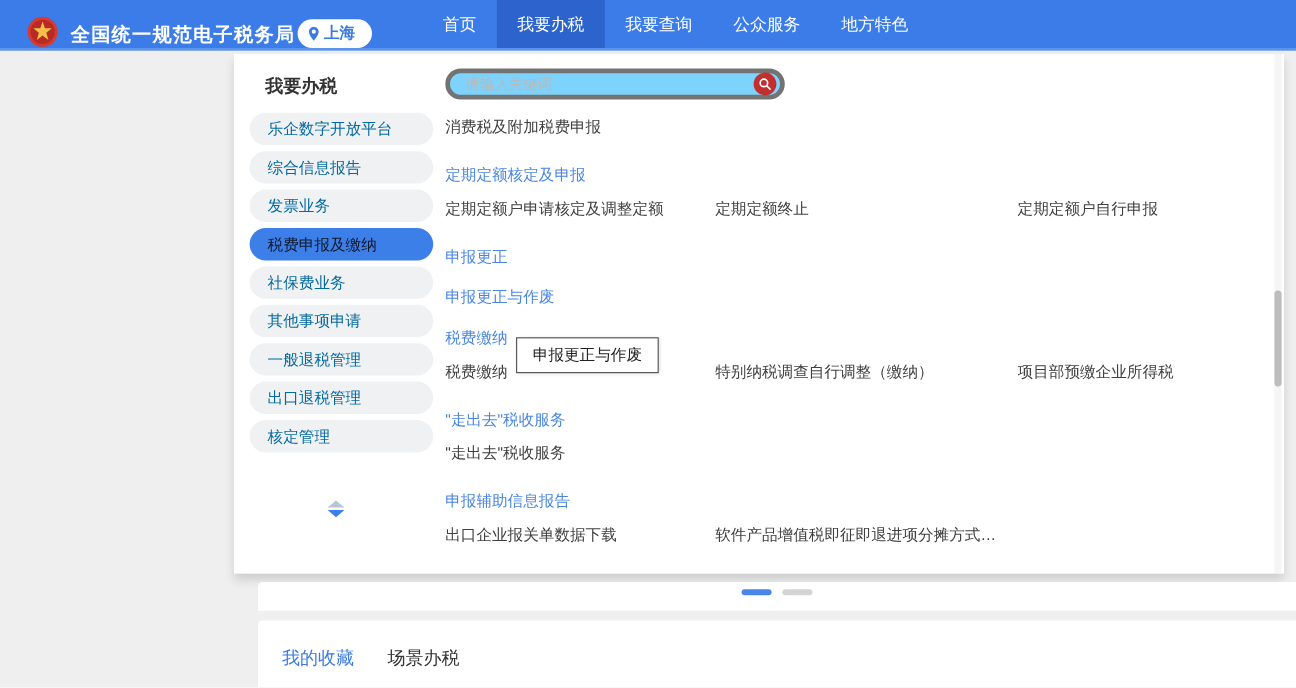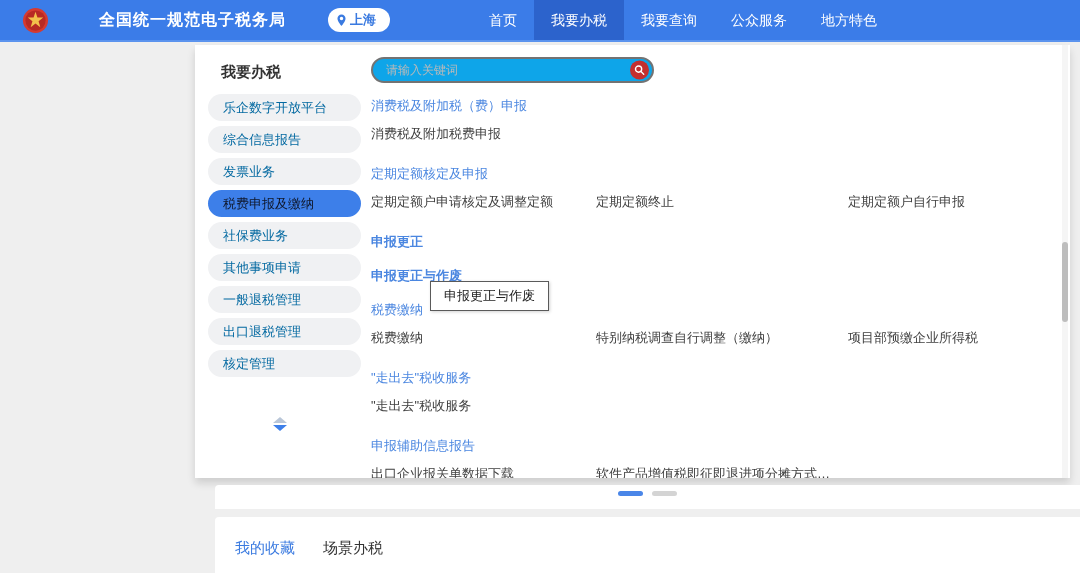--- a/index.html
+++ b/index.html
@@ -5,23 +5,22 @@
   * { margin:0; padding:0; box-sizing:border-box; }
   html,body { width:1080px; height:573px; }
   body {
     position:relative; overflow:hidden;
     background:#efefef;
     font-family:"Liberation Sans","DejaVu Sans",sans-serif;
   }
   
   .header {
     position:absolute; left:0; top:0; width:1080px; height:42px;
-    background:#3b7ce8; display:flex; align-items:center;
+    background:#3b7ce8; display:flex; align-items:flex-end;
     border-bottom:2px solid #5b93ee;
-    gap:40px;
   }
   .logo { width:27px; height:27px; margin-left:22px; flex:0 0 auto; }
   .site-title { color:#fff; font-size:16px; font-weight:bold; margin-left:10px; letter-spacing:1px; }
   .loc-pill {
     margin-left:2px; height:24px; background:#fff; border-radius:13px;
     display:flex; align-items:center; padding:0 14px 0 8px; cursor:pointer;
   }
   .loc-pill svg { margin-right:3px; }
   .loc-text { color:#3a7ae0; font-size:13px; font-weight:bold; }
   .nav { display:flex; margin-left:42px; height:100%; }
@@ -50,39 +49,39 @@
   }
   .tri-down {
     width:0; height:0; margin:0 auto;
     border-left:7px solid transparent; border-right:7px solid transparent;
     border-top:6px solid #3d7fe9;
   }
   
   .content { position:absolute; left:176px; top:0; width:690px; height:100%; padding:12px 0 0 0; overflow:hidden; }
   .search-wrap {
     position:relative; width:283px; height:26px; margin-bottom:14px;
-    border:2px solid #737373; border-radius:15px; background:#0ea5e9;
+    border:4px solid #737373; border-radius:15px; background:#7dd3fc;
   }
   .search-wrap input {
     width:240px; height:100%; border:none; outline:none; background:transparent;
     padding-left:13px; font-size:12px; color:#333;
     font-family:"Liberation Sans","DejaVu Sans",sans-serif;
   }
   .search-wrap input::placeholder { color:#b9b9b9; }
   .search-btn {
     position:absolute; right:3px; top:50%; transform:translateY(-50%);
     width:19px; height:19px; border-radius:50%; background:#c32f2f;
     border:none; cursor:pointer; display:flex; align-items:center; justify-content:center;
   }
   .section .cat { font-size:13px; color:#4a86e0; margin-bottom:10px; cursor:pointer; width:fit-content; }
   .section .row {
     display:grid; grid-template-columns:225px 252px auto;
     margin-bottom:22px; font-size:13px; color:#404040;
   }
-  .section.empty { margin-bottom:16px;font-weight:bold; }
+  .section.empty { margin-bottom:16px; }
   .section .row span { cursor:pointer; white-space:nowrap; overflow:hidden; text-overflow:ellipsis; padding-right:10px; }
   
   .mscroll { position:absolute; right:2px; top:0; width:6px; height:100%; background:#f5f5f5; }
   .mscroll .thumb { position:absolute; left:0; top:197px; width:6px; height:80px; background:#bdbdbd; border-radius:3px; }
   
   .tooltip {
     position:absolute; left:430px; top:281px; z-index:60;
     background:#fff; border:1px solid #5a5a5a; padding:5px 13px;
     font-size:13px; color:#222; box-shadow:1px 1px 3px rgba(0,0,0,.18); white-space:nowrap;
   }
@@ -158,21 +157,20 @@
       <input type="text" placeholder="请输入关键词" style="">
       <button class="search-btn">
         <svg viewBox="0 0 12 12" width="11" height="11">
           <circle cx="5" cy="5" r="3.4" fill="none" stroke="#fff" stroke-width="1.5"></circle>
           <line x1="7.6" y1="7.6" x2="10.6" y2="10.6" stroke="#fff" stroke-width="1.5" stroke-linecap="round"></line>
         </svg>
       </button>
     </div>
     <div id="sections">
         <div class="section">
-          <div class="cat">消费税及附加税（费）申报</div>
           <div class="row">
             <span>消费税及附加税费申报</span>
           </div>
         </div>
         <div class="section">
           <div class="cat">定期定额核定及申报</div>
           <div class="row">
             <span>定期定额户申请核定及调整定额</span>
             <span>定期定额终止</span>
             <span>定期定额户自行申报</span>

